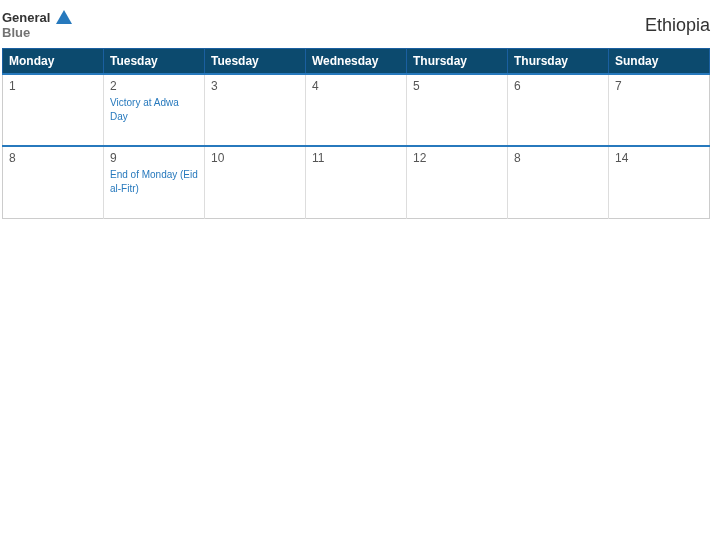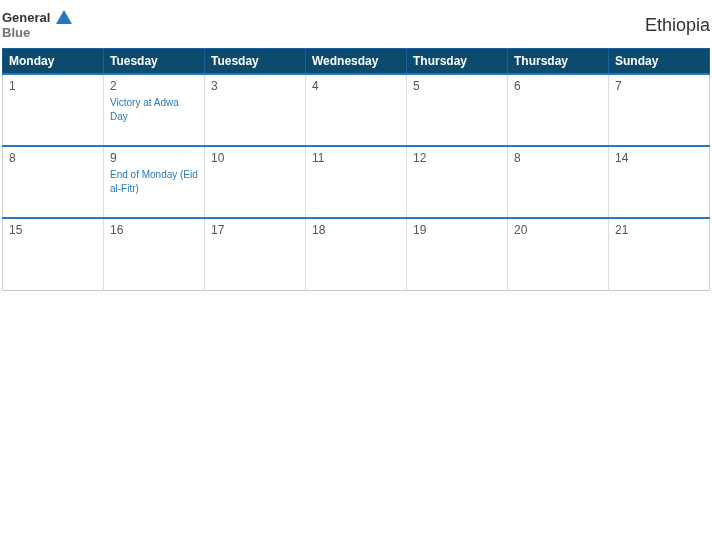--- a/index.html
+++ b/index.html
@@ -172,38 +172,15 @@
           <td>
             <span class="day-num">12</span>
           </td>
           <td>
             <span class="day-num">8</span>
           </td>
           <td>
             <span class="day-num">14</span>
           </td>
         </tr>
-        <tr>
-          <td>
-            <span class="day-num">15</span>
-          </td>
-          <td>
-            <span class="day-num">16</span>
-          </td>
-          <td>
-            <span class="day-num">17</span>
-          </td>
-          <td>
-            <span class="day-num">18</span>
-          </td>
-          <td>
-            <span class="day-num">19</span>
-          </td>
-          <td>
-            <span class="day-num">20</span>
-          </td>
-          <td>
-            <span class="day-num">21</span>
-          </td>
-        </tr>
       </tbody>
   </table>
 </div>
 
 </body></html>

